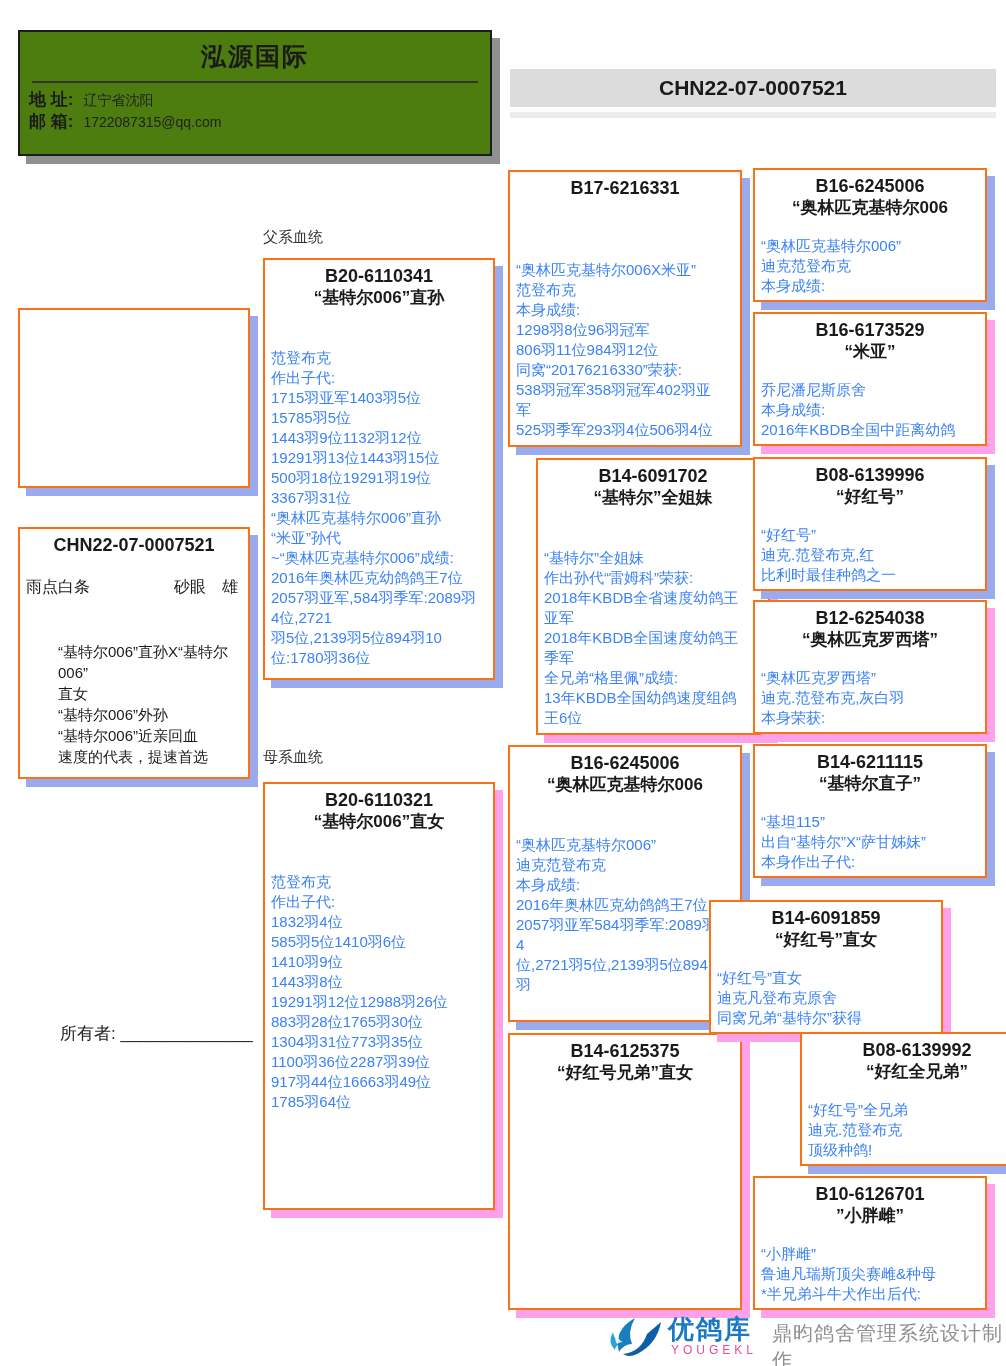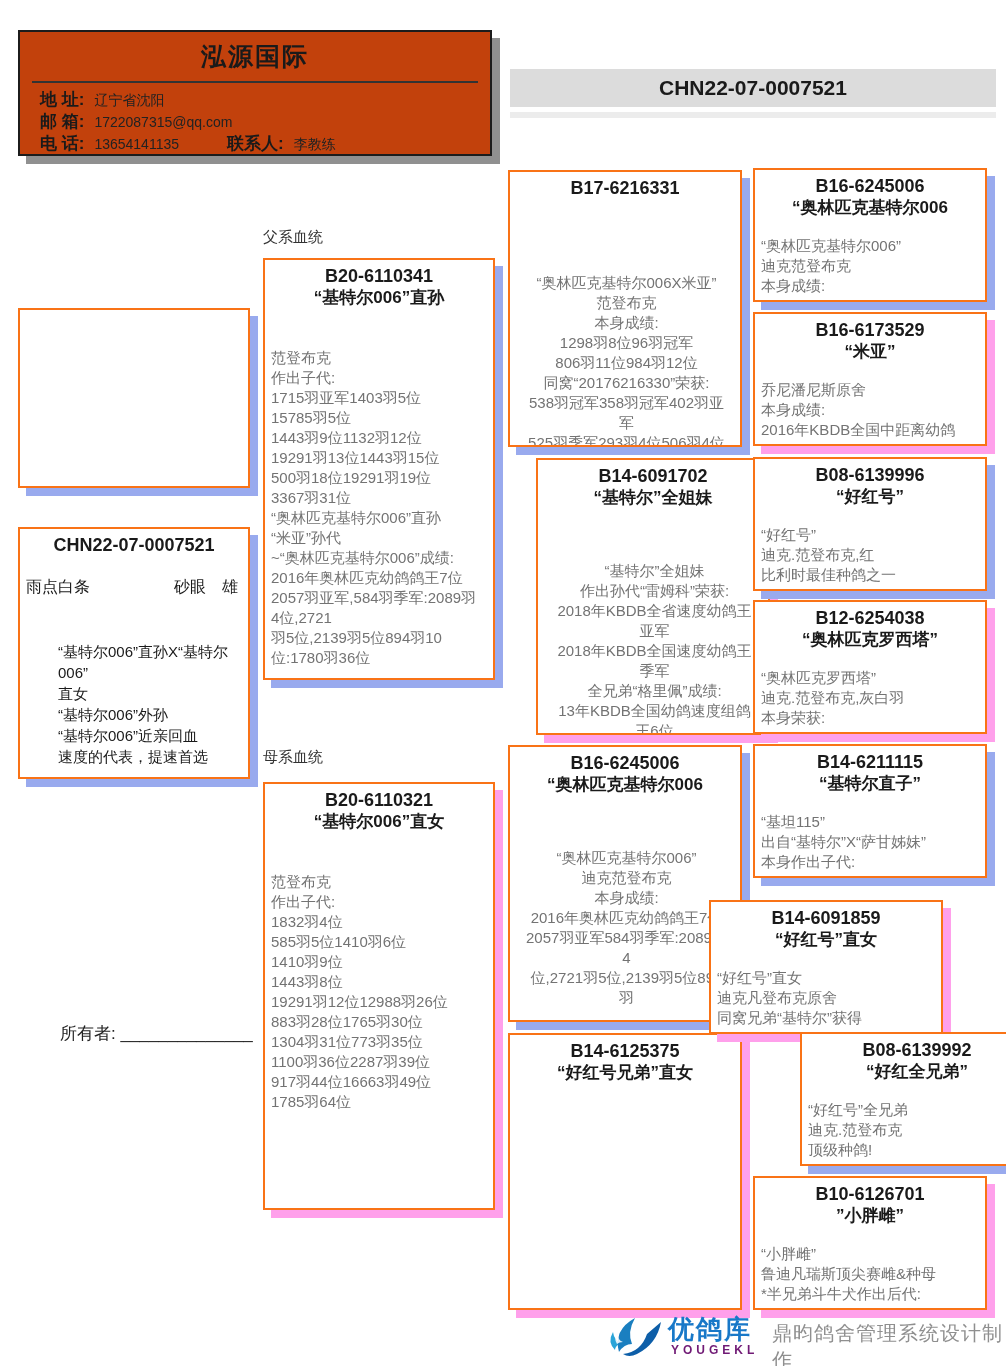--- a/index.html
+++ b/index.html
@@ -1,80 +1,74 @@
 <!DOCTYPE html>
 <html><head>
 <meta charset="utf-8">
 <style>
   html,body{margin:0;padding:0;background:#ffffff;}
   body{font-family:"Liberation Sans","DejaVu Sans",sans-serif;color:#1a1a1a;}
   .page{position:relative;width:1006px;height:1366px;background:#fff;overflow:hidden;}
 
   
-  .header-box{position:absolute;left:18px;top:30px;width:470px;height:122px;background:#c2410c;
+  .header-box{position:absolute;left:18px;top:30px;width:470px;height:122px;background:#4d7c0f;
     border:2px solid #1c1c1c;box-shadow:8px 8px 0 #909090;}
   .header-title{font-size:25px;font-weight:bold;text-align:center;margin-top:8px;letter-spacing:2px;}
   .header-divider{border-top:2px solid #333;margin:8px 12px 6px 12px;}
-  .hrow{display:flex;align-items:baseline;padding:0 0 0 20px;line-height:22px;}
+  .hrow{display:flex;align-items:baseline;padding:0 0 0 9px;line-height:22px;}
   .hlabel{font-weight:bold;font-size:17px;margin-right:10px;white-space:pre;}
   .hval{font-size:14px;color:#222;}
   .hlabel2{margin-left:48px;}
 
   
   .ring-banner{position:absolute;left:510px;top:69px;width:486px;height:38px;background:#dcdcdc;
     display:flex;align-items:center;justify-content:center;font-size:21px;font-weight:bold;}
   .ring-banner-2{position:absolute;left:510px;top:112px;width:486px;height:6px;background:#ececec;}
 
   
   .pbox{position:absolute;background:#fff;border:2px solid #f97316;overflow:hidden;}
   .shadow-blue{box-shadow:8px 8px 0 #99aaee;}
   .shadow-pink{box-shadow:8px 8px 0 #ffa0eb;}
   .ring{font-weight:bold;font-size:18px;text-align:center;margin-top:5px;line-height:22px;}
   .pname{font-weight:bold;font-size:17px;text-align:center;line-height:21px;}
-  .pbody{position:absolute;left:6px;right:3px;font-size:15px;line-height:20px;white-space:pre-line;color:#737373;}
+  .pbody{position:absolute;left:6px;right:3px;font-size:15px;line-height:20px;white-space:pre-line;color:#3b82f6;}
   .body-g2{top:88px;}
-  .body-g3{top:101px;text-align:center;}
+  .body-g3{top:88px;}
   .body-g4{top:66px;line-height:20px;}
 
   
   .subject-detail{position:absolute;left:6px;right:6px;top:48px;display:flex;font-size:16px;}
   .subject-detail .feather{flex:1;}
   .subject-detail .sex{margin-left:16px;margin-right:4px;}
   .subject-notes{position:absolute;left:6px;right:4px;top:112px;font-size:15px;line-height:21px;white-space:pre-line;margin-left:32px;}
 
   .line-label{position:absolute;font-size:15px;color:#333;}
   .owner{position:absolute;left:60px;top:1022px;font-size:17px;color:#222;}
 
   
   .footer-logo{position:absolute;left:605px;top:1310px;width:58px;height:50px;}
   .brand{position:absolute;left:668px;top:1312px;font-size:26px;font-weight:bold;color:#1878c8;letter-spacing:2px;}
-  .brand-sub{position:absolute;left:671px;top:1343px;font-size:12px;font-weight:bold;color:#701a75;letter-spacing:4px;}
+  .brand-sub{position:absolute;left:671px;top:1343px;font-size:12px;font-weight:normal;color:#ec4899;letter-spacing:4px;}
   .credit{position:absolute;left:772px;top:1320px;font-size:20px;color:#8f8f8f;letter-spacing:1px;}
 </style>
 </head>
 <body>
 
 <div class="page">
 
   <div class="header-box">
     <div class="header-title">泓源国际</div>
     <div class="header-divider"></div>
     <div class="hrow">
       <span class="hlabel">地 址:</span>
       <span class="hval">辽宁省沈阳</span>
     </div>
     <div class="hrow">
       <span class="hlabel">邮 箱:</span>
       <span class="hval">1722087315@qq.com</span>
-    </div>
-    <div class="hrow">
-      <span class="hlabel">电 话:</span>
-      <span class="hval">13654141135</span>
-      <span class="hlabel hlabel2">联系人:</span>
-      <span class="hval">李教练</span>
     </div>
   </div>
 
   <div class="ring-banner">CHN22-07-0007521</div>
   <div class="ring-banner-2"></div>
 
   <div class="pbox shadow-blue" style="left:18px;top:308px;width:228px;height:176px;"></div>
 
   <div class="pbox shadow-blue" style="left:18px;top:527px;width:228px;height:248px;">
     <div class="ring">CHN22-07-0007521</div>

